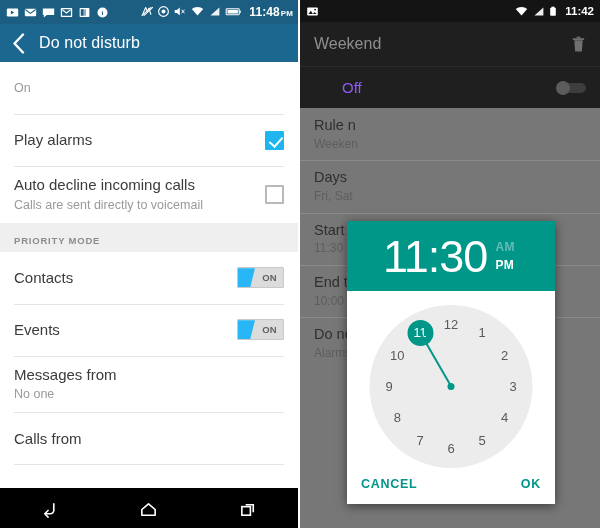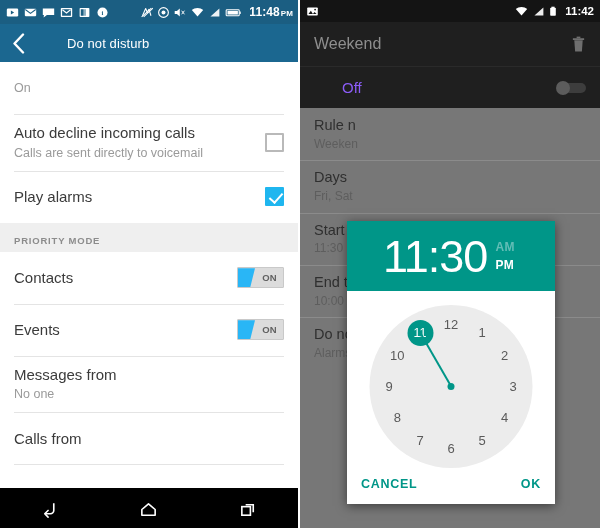--- a/index.html
+++ b/index.html
@@ -15,33 +15,33 @@
   .phone-left{
     width:300px; height:528px; position:relative;
     background:#ffffff; overflow:hidden;
     border-right:2px solid #ffffff;
   }
   .statusbar-l{
     height:24px; background:#1b5e82; display:flex; align-items:center;
     padding:0 5px 0 6px; color:#ffffff;
   }
   .sb-left{ display:flex; align-items:center; gap:5px; }
-  .sb-right{ display:flex; align-items:center; gap:4px; margin-left:auto; }
+  .sb-right{ display:flex; align-items:flex-start; gap:4px; margin-left:auto; }
   .sb-ico{ width:13px; height:13px; display:block; }
   .sb-time{
     font-size:12px; font-weight:bold; letter-spacing:0.1px;
     margin-left:3px; white-space:nowrap;
   }
   .sb-time .ampm{ font-size:8px; font-weight:bold; margin-left:1px; }
 
   .actionbar-l{
     height:38px; background:#1b6790; display:flex; align-items:center;
     padding:0 12px; gap:14px;
   }
-  .ab-title{ color:#ffffff; font-size:13px; font-weight:normal; letter-spacing:0.1px;margin-left:28px; }
+  .ab-title{ color:#ffffff; font-size:16px; font-weight:normal; letter-spacing:0.1px; }
 
   .list-l{ background:#ffffff; height:426px; overflow:hidden; }
   .row{
     position:relative; display:flex; align-items:center;
     padding:9px 14px 9px 14px; min-height:52px;
   }
   .row + .row::before{
     content:""; position:absolute; left:14px; right:14px; top:0;
     height:1px; background:#e4e4e4;
   }
@@ -244,31 +244,31 @@
     <div class="list-l">
 
       <div class="row">
         <div class="row-txt">
           <div class="row-sub">On</div>
         </div>
       </div>
 
       <div class="row">
         <div class="row-txt">
+          <div class="row-title">Play alarms</div>
+        </div>
+        <div class="cb on"></div>
+      </div>
+
+      <div class="row">
+        <div class="row-txt">
           <div class="row-title">Auto decline incoming calls</div>
           <div class="row-sub">Calls are sent directly to voicemail</div>
         </div>
         <div class="cb"></div>
-      </div>
-
-      <div class="row">
-        <div class="row-txt">
-          <div class="row-title">Play alarms</div>
-        </div>
-        <div class="cb on"></div>
       </div>
 
       <div class="section-head">
         <span class="section-head-txt">PRIORITY MODE</span>
       </div>
 
       <div class="row">
         <div class="row-txt">
           <div class="row-title">Contacts</div>
         </div>

